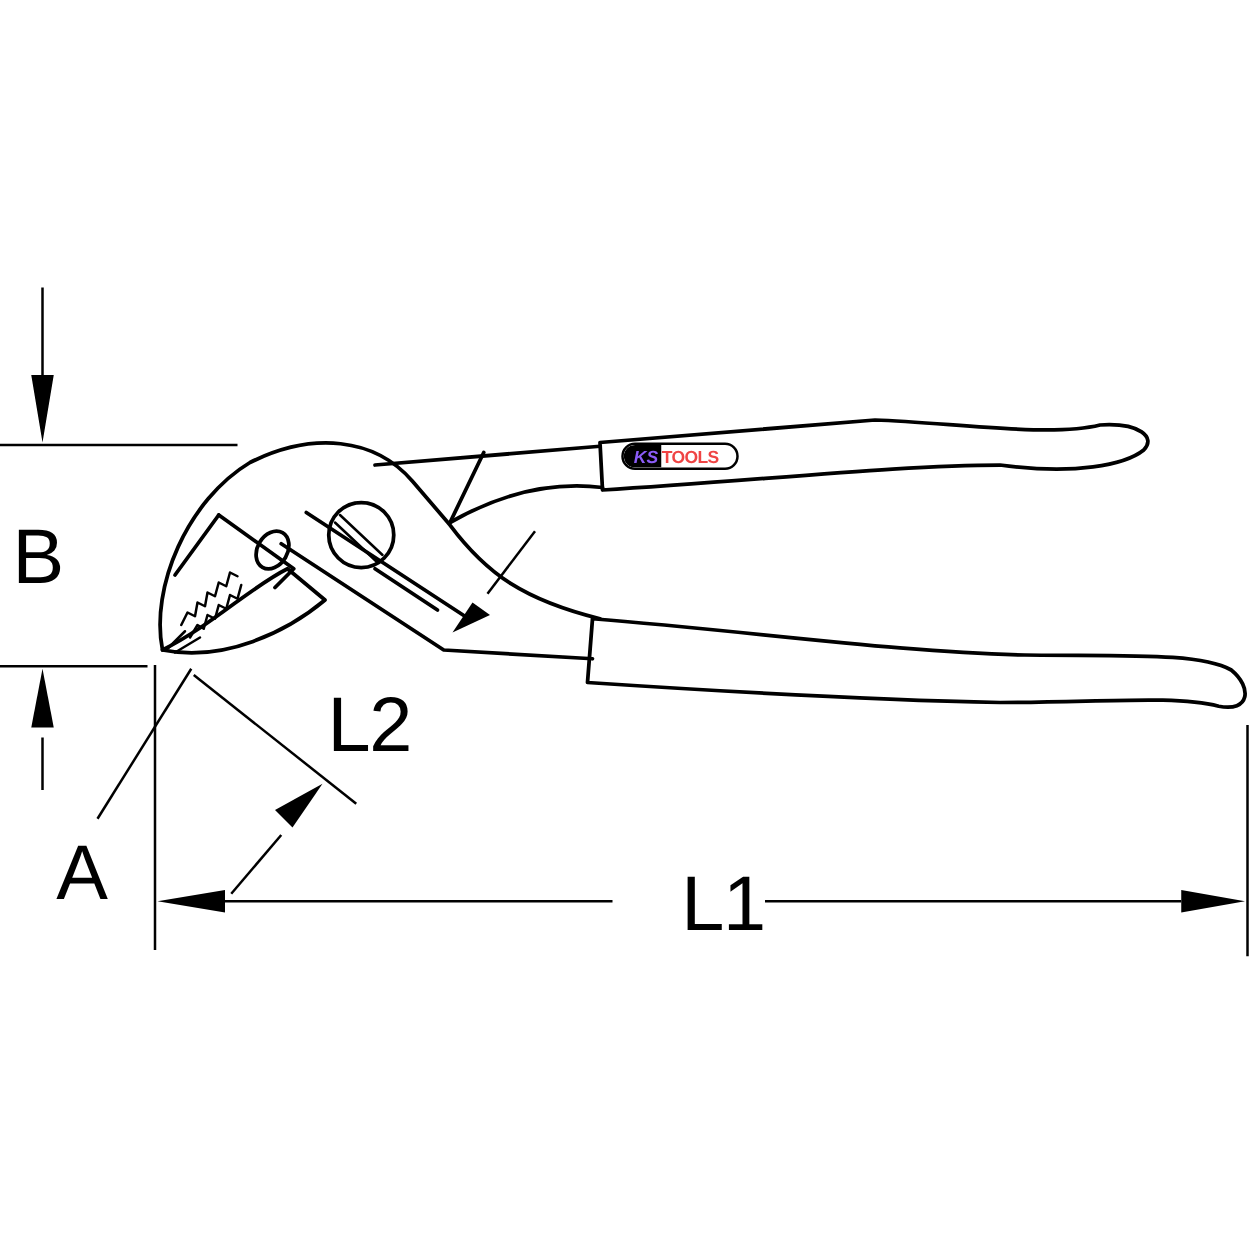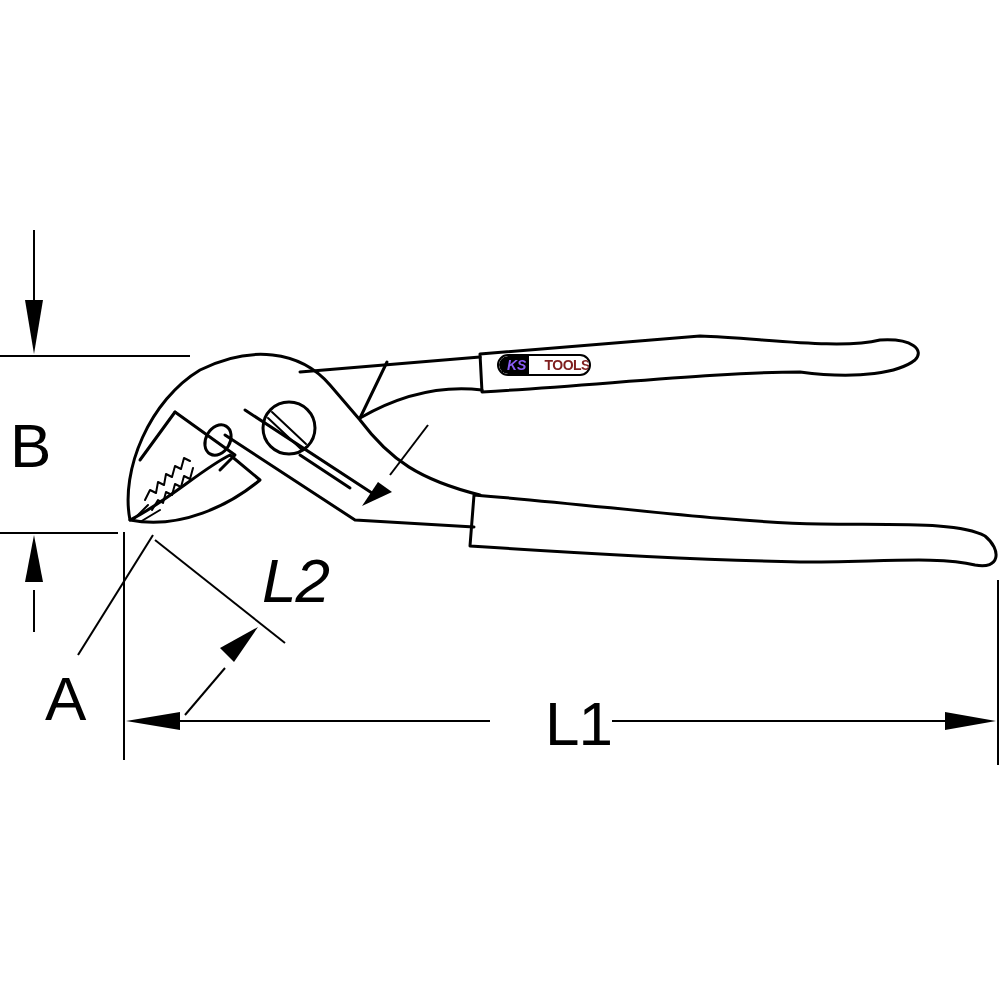--- a/index.html
+++ b/index.html
@@ -8,21 +8,21 @@
   .dim-label {
     position: absolute;
     font-family: "Liberation Sans", sans-serif;
     font-size: 62px;
     color: #000000;
     line-height: 1;
     letter-spacing: -1px;
   }
   #label-b { left: 10px; top: 415px; }
   #label-a { left: 45px; top: 668px; }
-  #label-l2 { left: 262px; top: 550px; font-style: italic; }
+  #label-l2 { left: 262px; top: 550px; }
   #label-l1 { left: 545px; top: 693px; }
   .brand {
     position: absolute;
     left: 497px; top: 354px;
     width: 94px; height: 22px;
     border: 2px solid #000;
     border-radius: 11px;
     box-sizing: border-box;
     display: flex; align-items: center;
     font-family: "Liberation Sans", sans-serif;
@@ -30,21 +30,21 @@
     background: #fff;
     overflow: hidden;
   }
   .brand .ks {
     background: #000; color: #8b5cf6;
     height: 100%; display: flex; align-items: center;
     padding: 0 3px 0 8px;
     font-style: italic;
     border-radius: 9px 0 0 9px;
   }
-  .brand .tools { color: #7f1d1d; padding-left: 15px; letter-spacing: -0.5px; }
+  .brand .tools { color: #ef4444; padding-left: 0; letter-spacing: -0.5px; }
 </style>
 </head>
 <body>
 
 <svg id="drawing" viewBox="0 0 1000 1000" xmlns="http://www.w3.org/2000/svg">
   <g fill="none" stroke="#000" stroke-linecap="round" stroke-linejoin="round">
 
     <path d="M480,354 L482,392 C600,385 720,372 800,372 C860,380 900,372 915,360 C925,350 912,338 880,340 C840,350 760,338 700,336 L480,354 Z" stroke-width="3"></path>
 
     <path d="M474,495 L470,546 C560,552 700,560 800,562 C880,562 940,556 975,565 C1000,570 1002,550 985,536 C960,522 900,525 820,524 C720,522 600,505 474,495 Z" stroke-width="3"></path>

